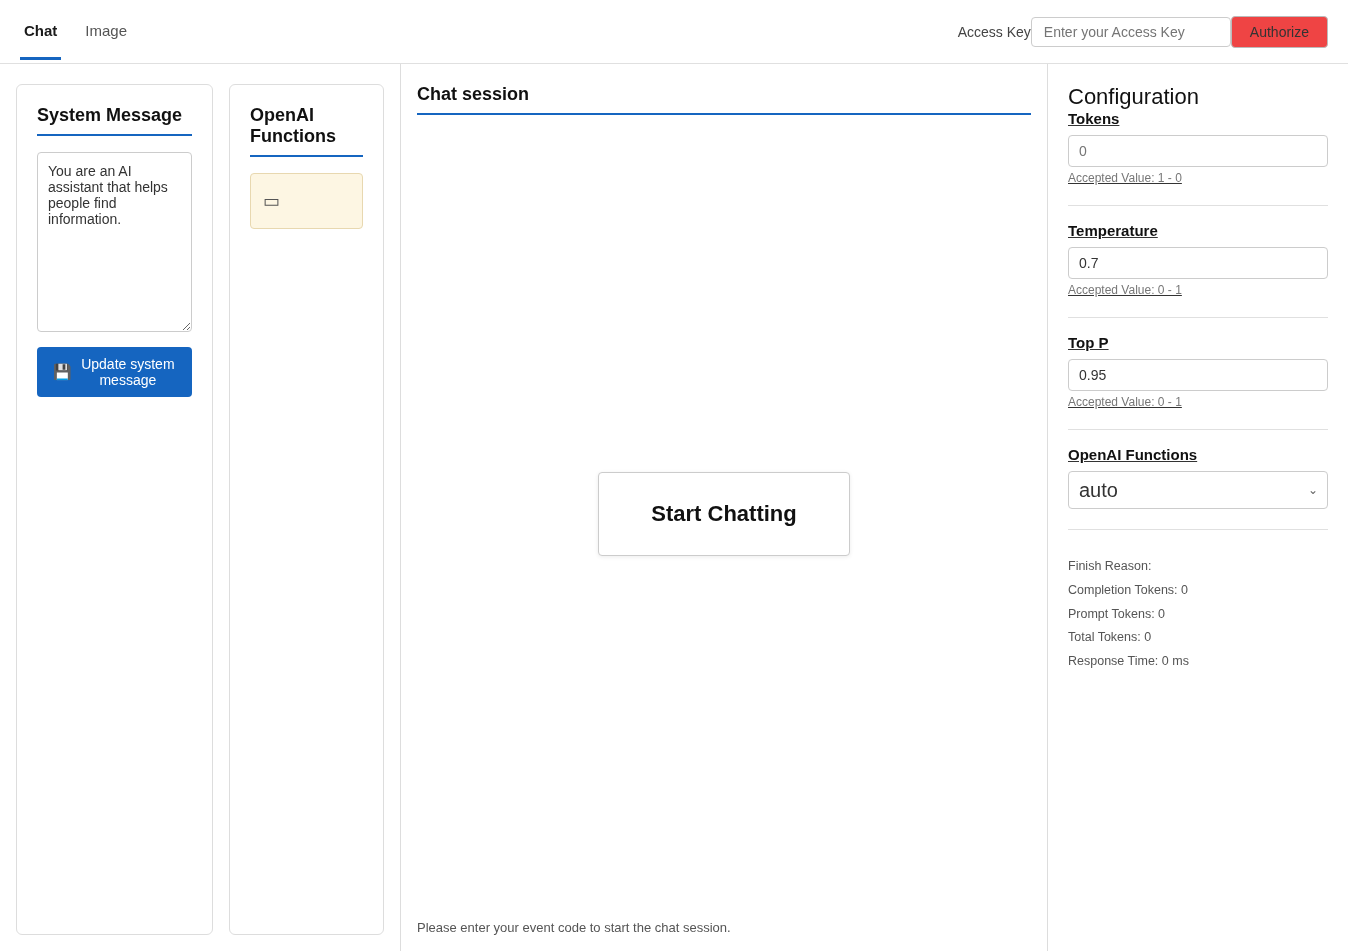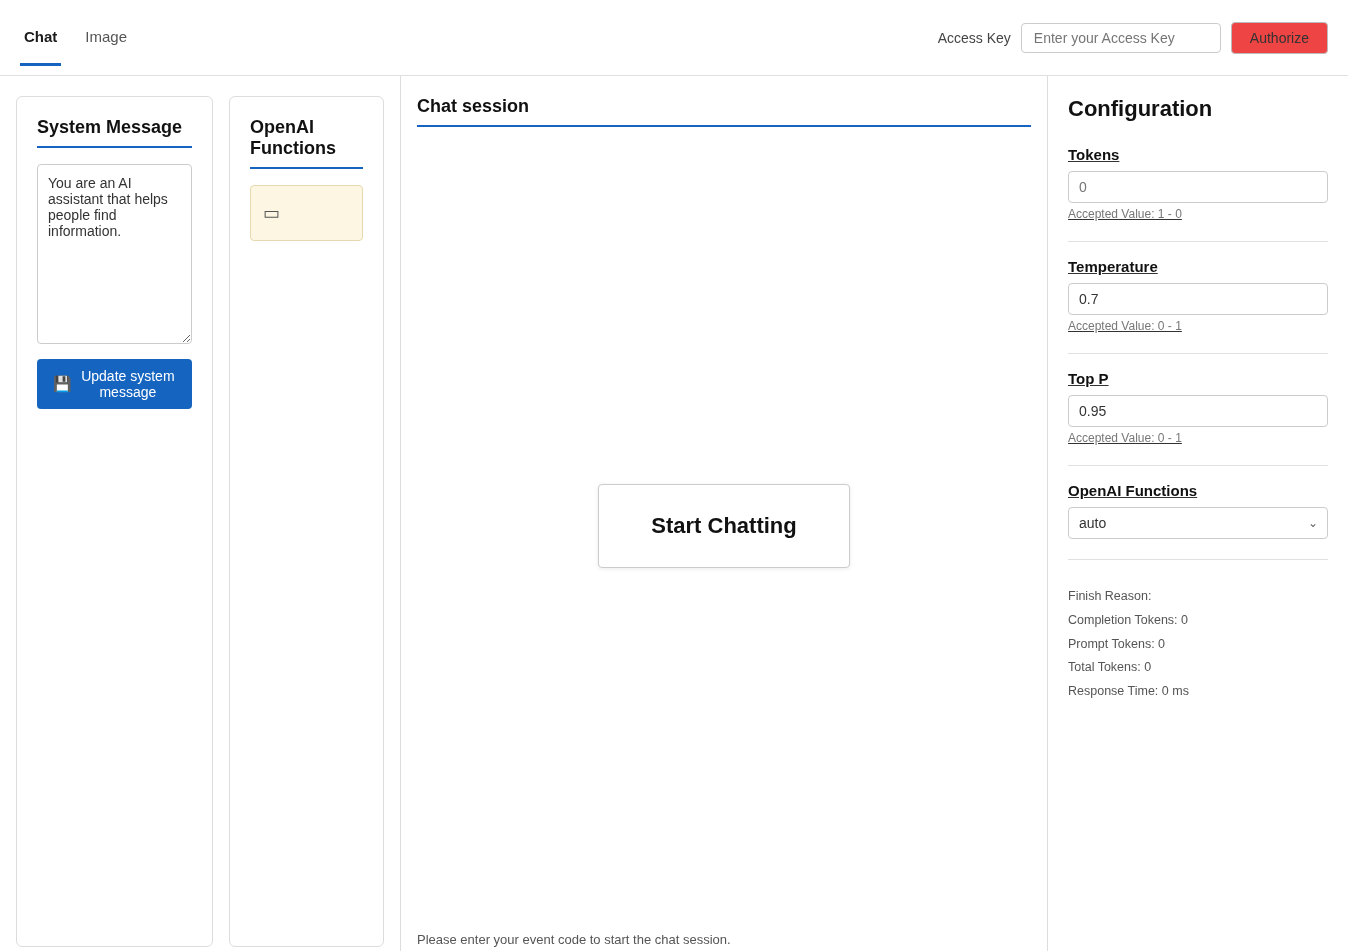--- a/index.html
+++ b/index.html
@@ -1,31 +1,31 @@
 <!DOCTYPE html>
 <html><head>
   <meta charset="utf-8">
   <style>
     * { box-sizing: border-box; margin: 0; padding: 0; }
     body { font-family: -apple-system, BlinkMacSystemFont, 'Segoe UI', sans-serif; background: #fff; color: #333; font-size: 14px; }
 
     
     .header {
       display: flex; align-items: center; padding: 0 20px;
-      border-bottom: 1px solid #e0e0e0; height: 76px;
+      border-bottom: 1px solid #e0e0e0; height: 64px;
       position: relative;
     }
     .header-tabs { display: flex; align-items: center; gap: 20px; }
     .tab {
       padding: 18px 4px; font-size: 15px; cursor: pointer;
       border-bottom: 3px solid transparent; color: #555;
       user-select: none;
     }
     .tab.active { color: #1a1a1a; border-bottom: 3px solid #1565c0; font-weight: 600; }
-    .header-right { display: flex; align-items: center; gap: 10px; margin-left: auto; }
+    .header-right { display: flex; align-items: center; margin-left: auto; }
     .access-key-label { color: #444; font-size: 14px; }
     .access-key-input {
       border: 1px solid #ccc; border-radius: 4px; padding: 6px 12px;
       font-size: 14px; width: 200px; color: #999; outline: none;
     }
     .authorize-btn {
       background: #ef4444; border: 1px solid #bbb; border-radius: 4px;
       padding: 7px 18px; font-size: 14px; cursor: pointer; color: #333;
     }
 
@@ -82,33 +82,33 @@
       padding: 28px 52px; font-size: 22px; font-weight: 700;
       cursor: pointer; color: #111; box-shadow: 0 1px 4px rgba(0,0,0,0.08);
     }
     .chat-footer-note { color: #555; font-size: 13px; padding-top: 8px; }
 
     
     .right-panel {
       width: 300px; min-width: 280px; padding: 20px 20px;
       overflow-y: auto;
     }
-    .config-title { font-size: 22px; font-weight: 700; color: #111; margin-bottom: 24px; }
+    .config-title { font-size: 22px; font-weight: 400; color: #111; }
     .config-section { margin-bottom: 20px; text-decoration: underline; }
     .config-label { font-size: 15px; font-weight: 700; color: #111; margin-bottom: 8px; }
     .config-input {
       width: 100%; border: 1px solid #ccc; border-radius: 4px;
       padding: 7px 10px; font-size: 14px; color: #333; outline: none;
     }
     .config-hint { font-size: 12px; color: #777; margin-top: 4px; }
     .config-divider { border: none; border-top: 1px solid #e0e0e0; margin: 16px 0; }
     .config-select-wrapper { position: relative; }
     .config-select {
       width: 100%; border: 1px solid #ccc; border-radius: 4px;
-      padding: 7px 30px 7px 10px; font-size: 14px; color: #333;
+      padding: 7px 30px 7px 10px; font-size: 20px; color: #333;
       appearance: none; background: #fff; outline: none; cursor: pointer;
     }
     .select-arrow {
       position: absolute; right: 10px; top: 50%; transform: translateY(-50%);
       font-size: 12px; color: #666; pointer-events: none;
     }
     .stats-block { font-size: 12.5px; color: #555; line-height: 1.9; margin-top: 25px; }
   </style>
 </head>
 <body>

